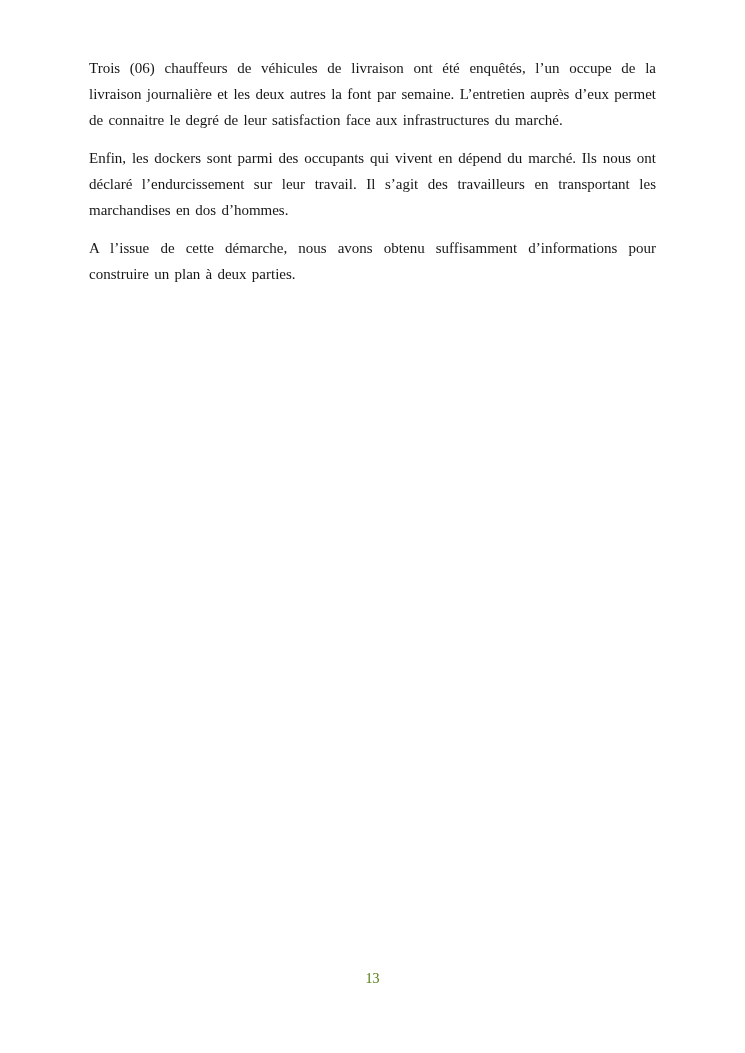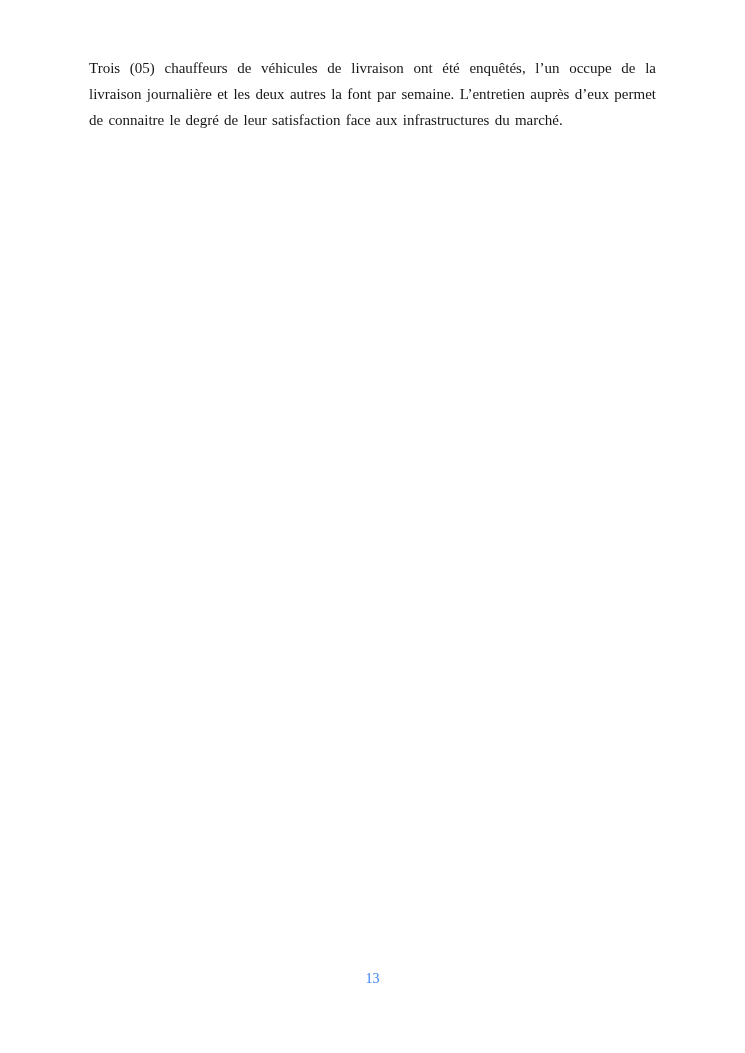--- a/index.html
+++ b/index.html
@@ -33,24 +33,26 @@
     margin-bottom: 0;
   }
   .page-number {
     position: absolute;
     top: 970px;
     left: 0;
     width: 100%;
     text-align: center;
     font-size: 14px;
     line-height: 18px;
-    color: #3b82f6;
+    color: #4d7c0f;
   }
 </style>
 </head>
 <body>
 
 <div class="page">
   <div class="content">
-    <p>Trois (05) chauffeurs de véhicules de livraison ont été enquêtés, l’un occupe de la livraison journalière et les deux autres la font par semaine. L’entretien auprès d’eux permet de connaitre le degré de leur  satisfaction face aux infrastructures du marché.</p>
+    <p>Trois (06) chauffeurs de véhicules de livraison ont été enquêtés, l’un occupe de la livraison journalière et les deux autres la font par semaine. L’entretien auprès d’eux permet de connaitre le degré de leur  satisfaction face aux infrastructures du marché.</p>
+    <p>Enfin, les dockers sont parmi des occupants qui vivent en dépend du marché. Ils nous ont déclaré l’endurcissement sur leur travail. Il s’agit des travailleurs en transportant les marchandises en dos d’hommes.</p>
+    <p>A l’issue de cette démarche, nous avons obtenu suffisamment d’informations pour construire un plan à deux parties.</p>
   </div>
   <div class="page-number">13</div>
 </div>
 
 </body></html>

